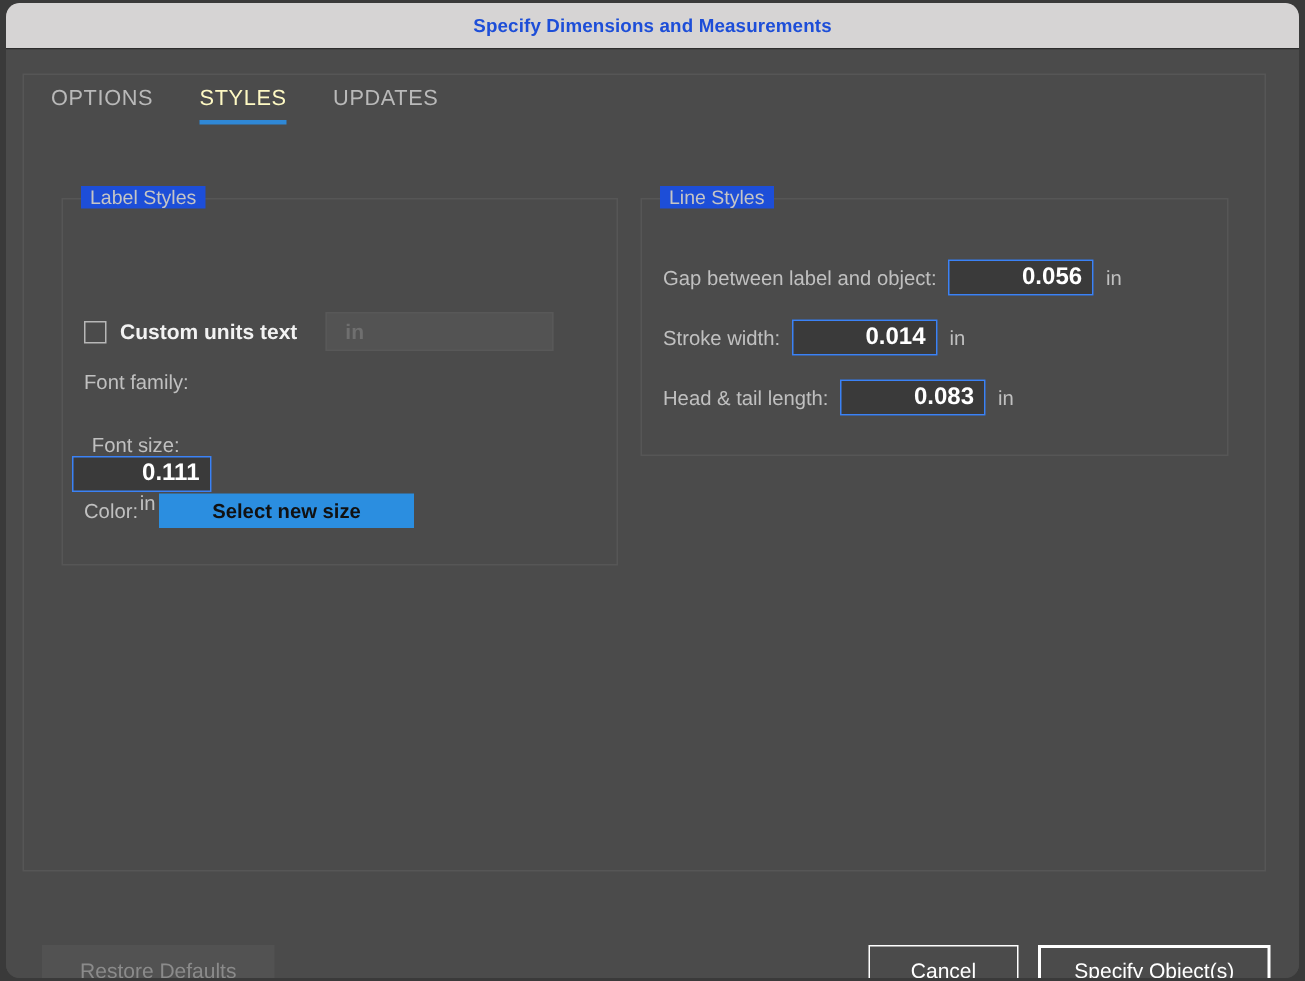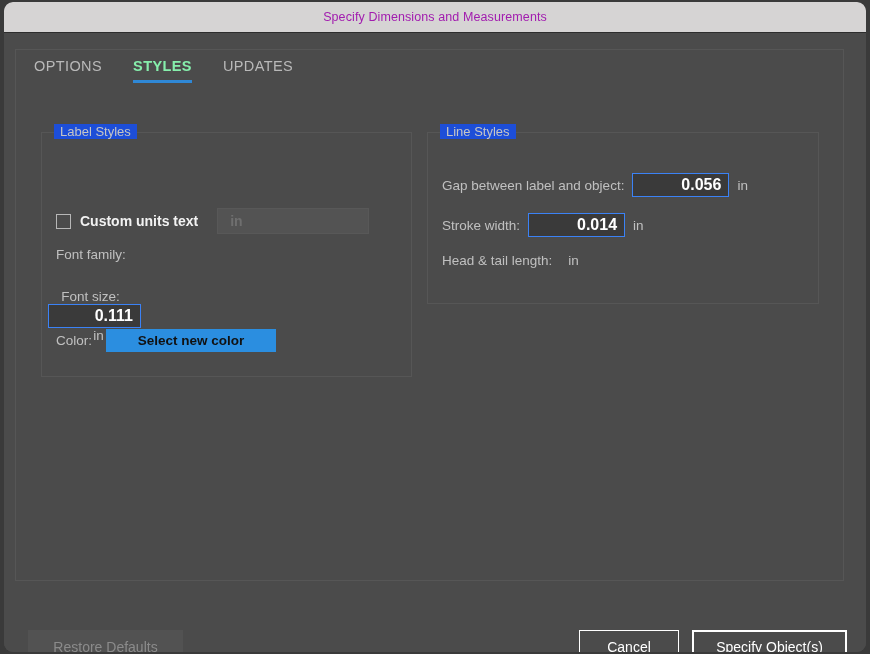--- a/index.html
+++ b/index.html
@@ -34,22 +34,22 @@
     background: #d6d4d4;
     border-radius: 8px 8px 0 0;
     border-bottom: 1px solid #2d2d2d;
     box-sizing: border-box;
     display: flex;
     align-items: center;
     justify-content: center;
   }
   .titlebar-text {
     font-size: 12.5px;
-    font-weight: normal;
-    color: #a21caf;
+    font-weight: bold;
+    color: #1d4ed8;
     letter-spacing: 0.1px;
   }
 
   
   .dialog-body {
     position: absolute;
     left: 0;
     top: 32px;
     width: 862px;
     height: 618px;
@@ -80,22 +80,22 @@
     position: relative;
     font-size: 14.5px;
     color: #b9b9b9;
     padding: 0 0 9px 0;
     margin-right: 31px;
     letter-spacing: 0.4px;
     cursor: default;
     white-space: nowrap;
   }
   .tab.active {
-    color: #86efac;
-    font-weight: bold;
+    color: #fef9c3;
+    font-weight: normal;
   }
   .tab.active::after {
     content: "";
     position: absolute;
     left: 0;
     right: 0;
     bottom: 0;
     height: 3px;
     background: #2f88d6;
   }
@@ -317,41 +317,42 @@
     </div>
 
     <div class="row" style="left:44px; top:255px;flex-direction:column;">
       <span class="field-label">Font size:</span>
       <span class="num-input" style="width:93px;">0.111</span>
       <span class="unit-suffix">in</span>
     </div>
 
     <div class="row" style="left:52px; top:295px;">
       <span class="field-label">Color:</span>
-      <span class="color-button" style="margin-left:6px;">Select new color</span>
+      <span class="color-button" style="margin-left:6px;">Select new size</span>
     </div>
 
     <div class="groupbox" id="groupbox-line-styles">
       <span class="gb-title">Line Styles</span>
     </div>
 
     <div class="row" style="left:438px; top:139px;">
       <span class="field-label">Gap between label and object:</span>
       <span class="num-input" style="width:97px;">0.056</span>
       <span class="unit-suffix">in</span>
     </div>
 
     <div class="row" style="left:438px; top:179px;">
       <span class="field-label">Stroke width:</span>
       <span class="num-input" style="width:97px;">0.014</span>
       <span class="unit-suffix">in</span>
     </div>
 
     <div class="row" style="left:438px; top:219px;">
       <span class="field-label">Head &amp; tail length:</span>
+      <span class="num-input" style="width:97px;">0.083</span>
       <span class="unit-suffix">in</span>
     </div>
 
     <div class="btn" id="btn-restore-defaults">Restore Defaults</div>
     <div class="btn" id="btn-cancel">Cancel</div>
     <div class="btn" id="btn-specify">Specify Object(s)</div>
 
   </div>
 </div>
 

